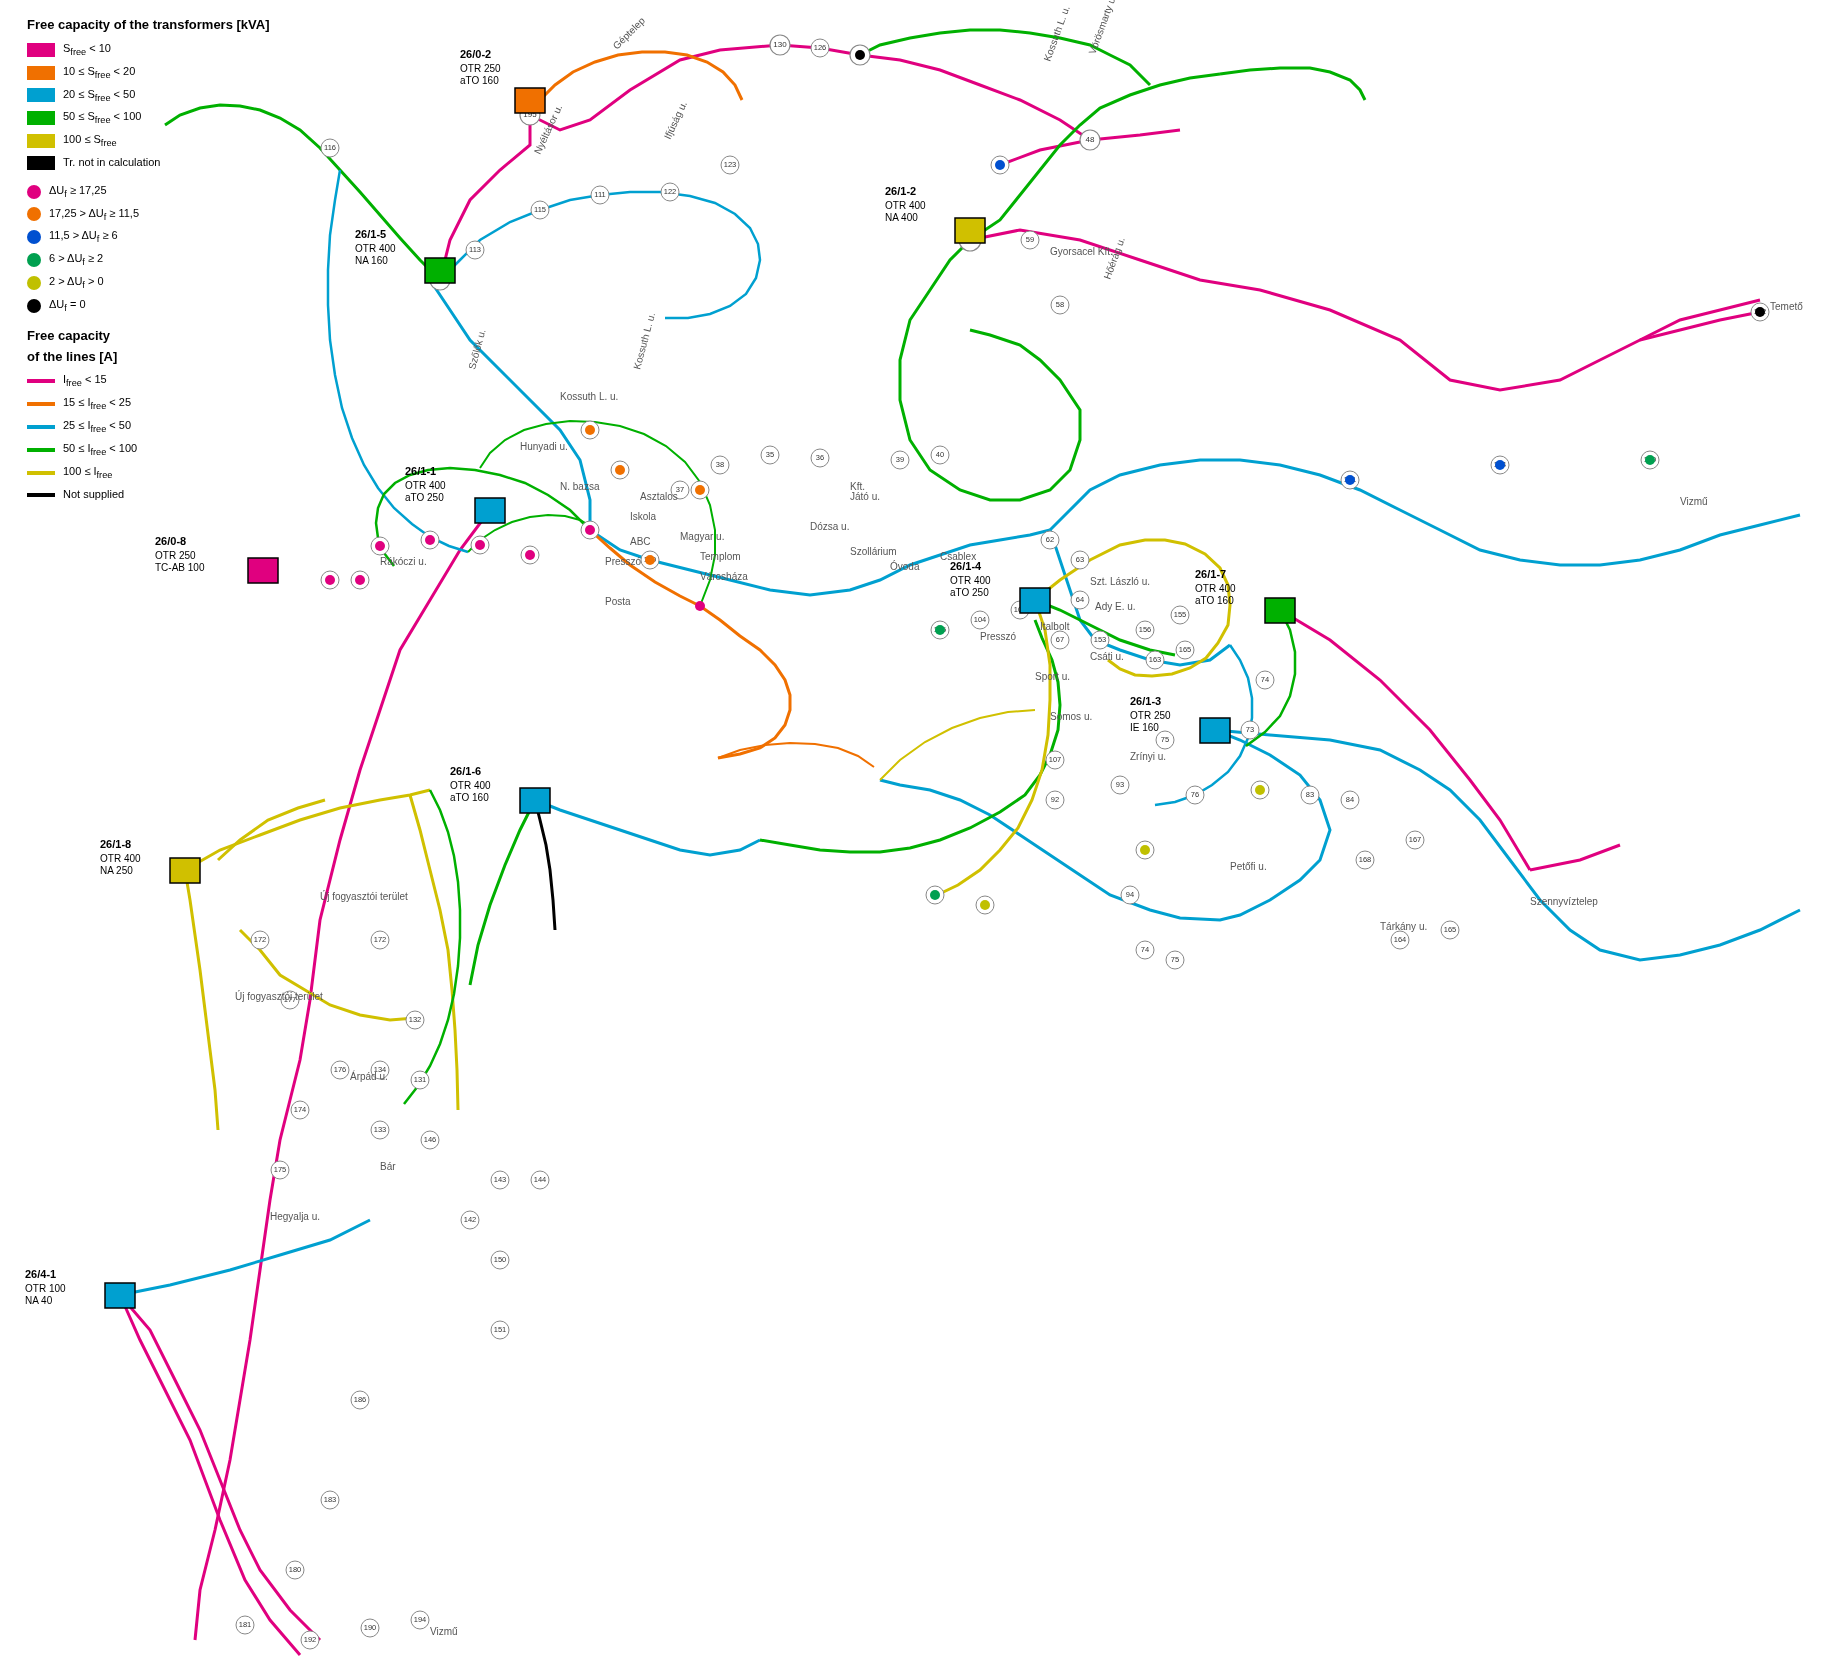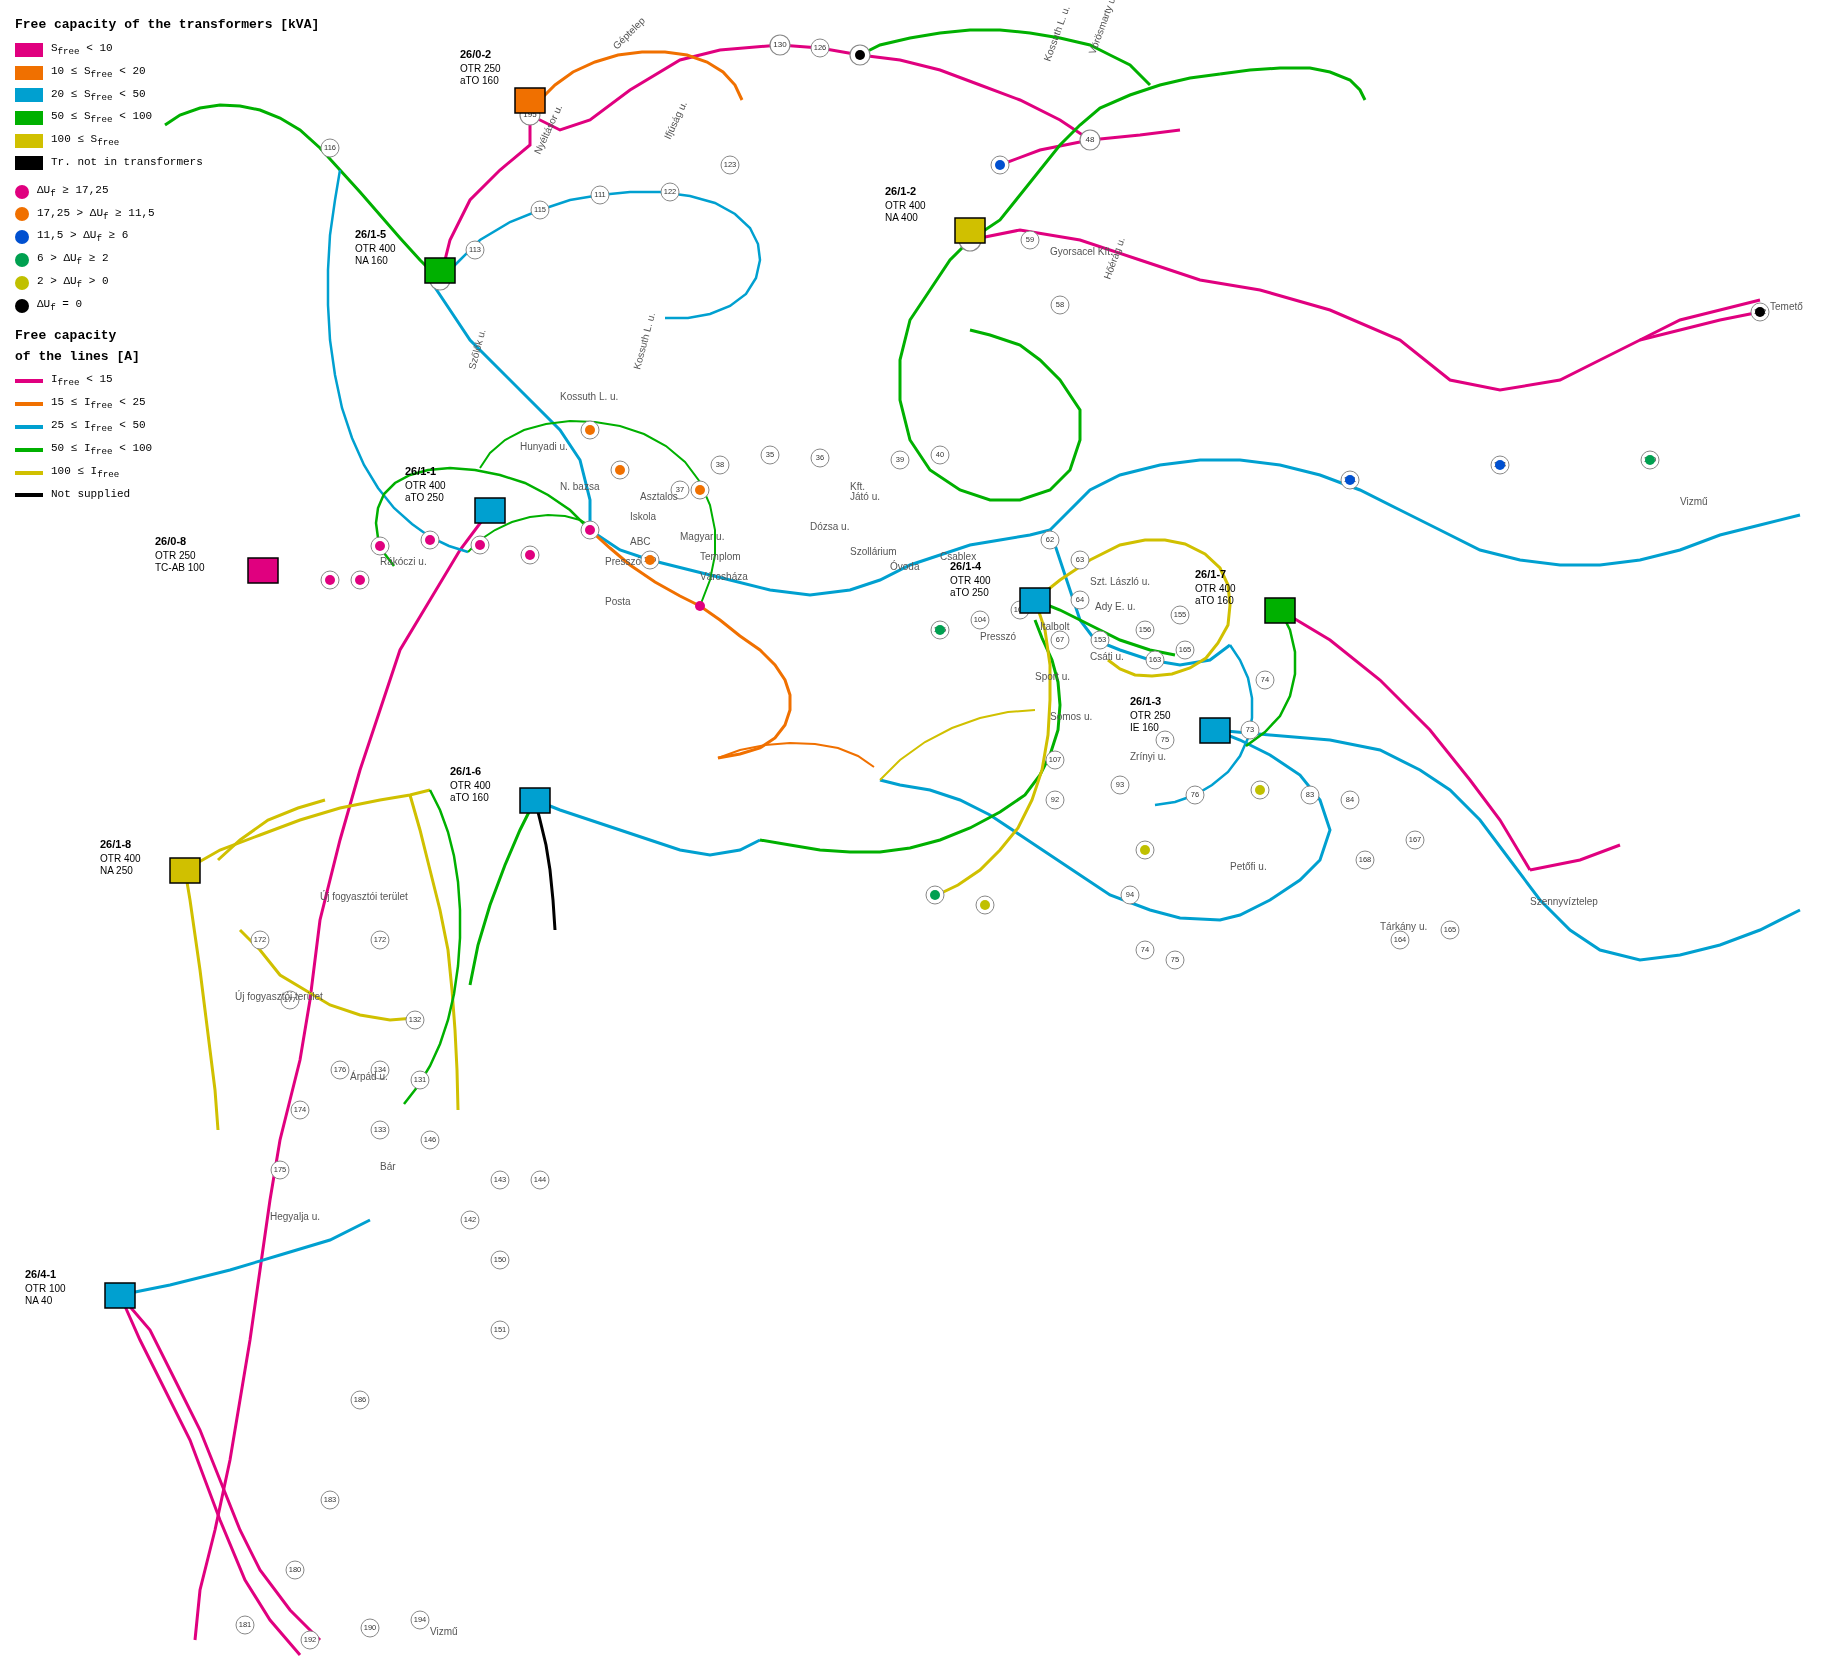--- a/index.html
+++ b/index.html
@@ -15,24 +15,23 @@
     svg#map-svg {
       position: absolute;
       top: 0; left: 0;
       width: 1830px;
       height: 1670px;
     }
 
     .legend {
       position: absolute;
       top: 15px;
-      left: 15px;
+      left: 27px;
       font-size: 13px;
       line-height: 1.6;
-      font-family: Liberation Mono, monospace;
     }
 
     .legend-section {
       margin-bottom: 10px;
     }
 
     .legend-title {
       font-weight: bold;
       font-size: 13px;
       margin-bottom: 4px;
@@ -92,21 +91,21 @@
       <div class="legend-item">
         <span class="legend-swatch" style="background:#00b000;"></span>
         <span class="legend-text">50 ≤ S<sub>free</sub> &lt; 100</span>
       </div>
       <div class="legend-item">
         <span class="legend-swatch" style="background:#d0c000;"></span>
         <span class="legend-text">100 ≤ S<sub>free</sub></span>
       </div>
       <div class="legend-item">
         <span class="legend-swatch" style="background:#000;"></span>
-        <span class="legend-text">Tr. not in transformers</span>
+        <span class="legend-text">Tr. not in calculation</span>
       </div>
     </div>
 
     <div class="legend-section">
       <div class="legend-item">
         <span class="legend-swatch circle" style="background:#e0007f;"></span>
         <span class="legend-text">ΔU<sub>f</sub> ≥ 17,25</span>
       </div>
       <div class="legend-item">
         <span class="legend-swatch circle" style="background:#f07000;"></span>

